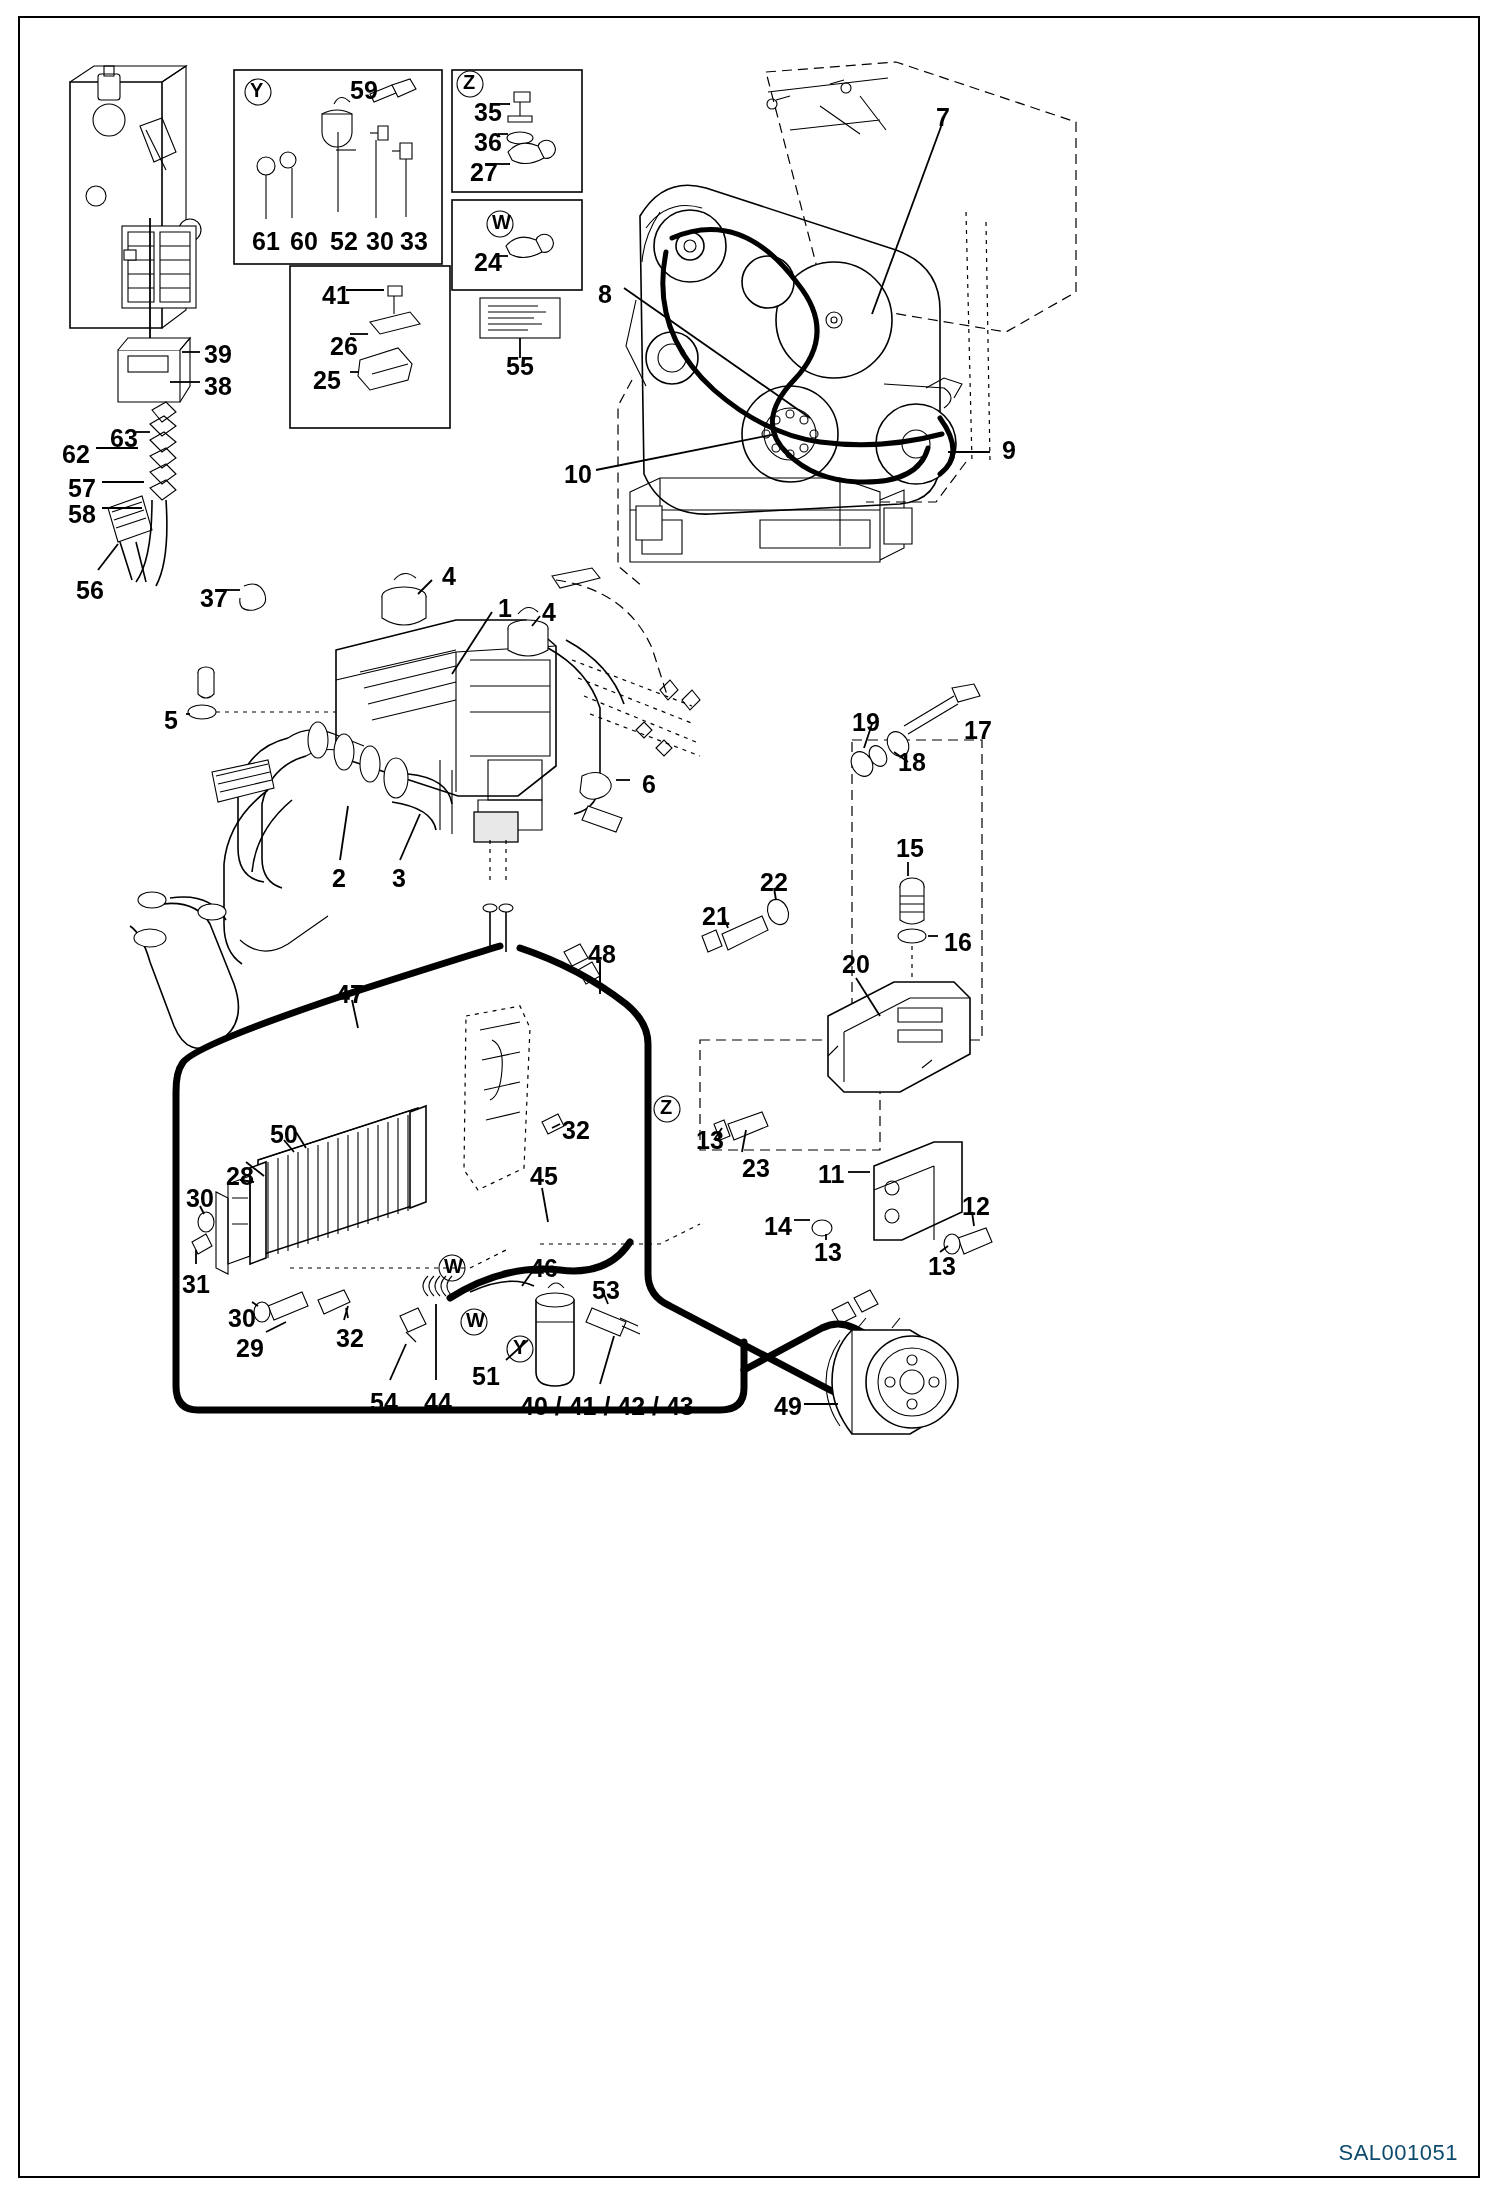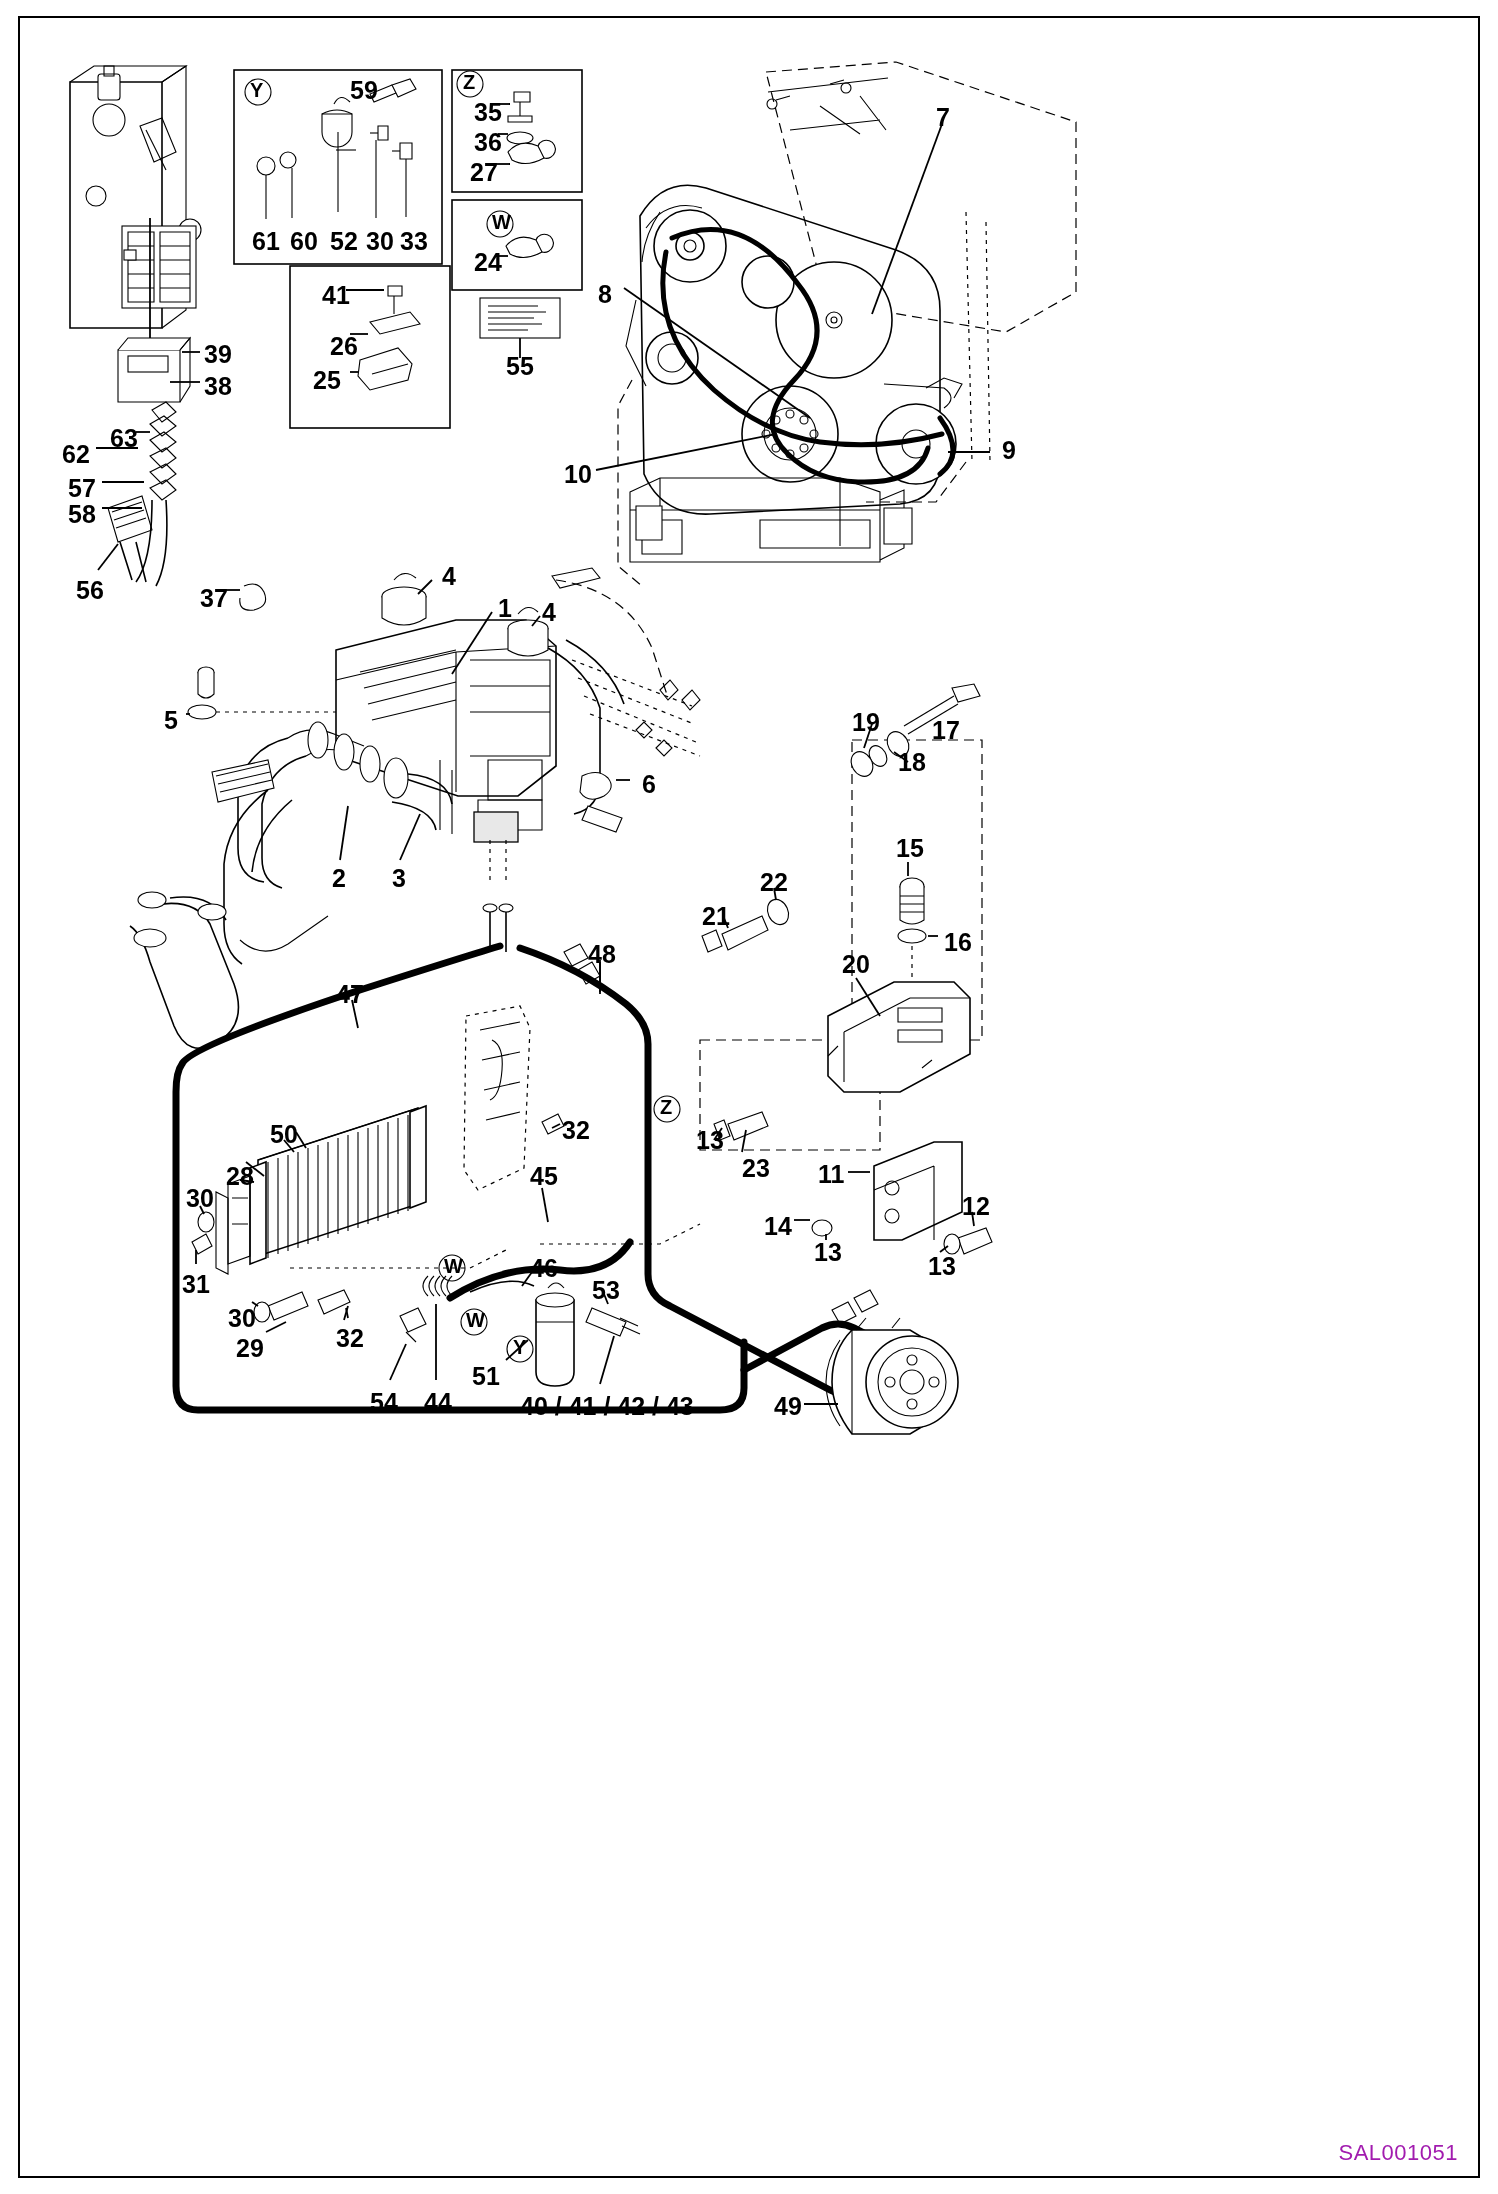--- a/index.html
+++ b/index.html
@@ -42,21 +42,21 @@
     white-space: nowrap;
     line-height: 1;
   }
   .docid {
     position: absolute;
     right: 40px;
     bottom: 28px;
     font-family: "Liberation Sans", sans-serif;
     font-size: 22px;
     letter-spacing: 0.5px;
-    color: #a21caf;
+    color: #0c4a6e;
     text-align: right;
   }
 </style>
 </head>
 <body>
 
 <div id="page">
 
   <div class="frame"></div>
 
@@ -487,21 +487,21 @@
   <div class="callout" style="left:68px; top:476px;">57</div>
   <div class="callout" style="left:68px; top:502px;">58</div>
   <div class="callout" style="left:76px; top:578px;">56</div>
   <div class="callout" style="left:200px; top:586px;">37</div>
   <div class="callout" style="left:442px; top:564px;">4</div>
   <div class="callout" style="left:498px; top:596px;">1</div>
   <div class="callout" style="left:542px; top:600px;">4</div>
   <div class="callout" style="left:164px; top:708px;">5</div>
   <div class="callout" style="left:642px; top:772px;">6</div>
   <div class="callout" style="left:852px; top:710px;">19</div>
-  <div class="callout" style="left:932px; top:718px;">17</div>
+  <div class="callout" style="left:964px; top:718px;">17</div>
   <div class="callout" style="left:898px; top:750px;">18</div>
   <div class="callout" style="left:332px; top:866px;">2</div>
   <div class="callout" style="left:392px; top:866px;">3</div>
   <div class="callout" style="left:896px; top:836px;">15</div>
   <div class="callout" style="left:944px; top:930px;">16</div>
   <div class="callout" style="left:760px; top:870px;">22</div>
   <div class="callout" style="left:702px; top:904px;">21</div>
   <div class="callout" style="left:588px; top:942px;">48</div>
   <div class="callout" style="left:842px; top:952px;">20</div>
   <div class="callout" style="left:336px; top:982px;">47</div>

